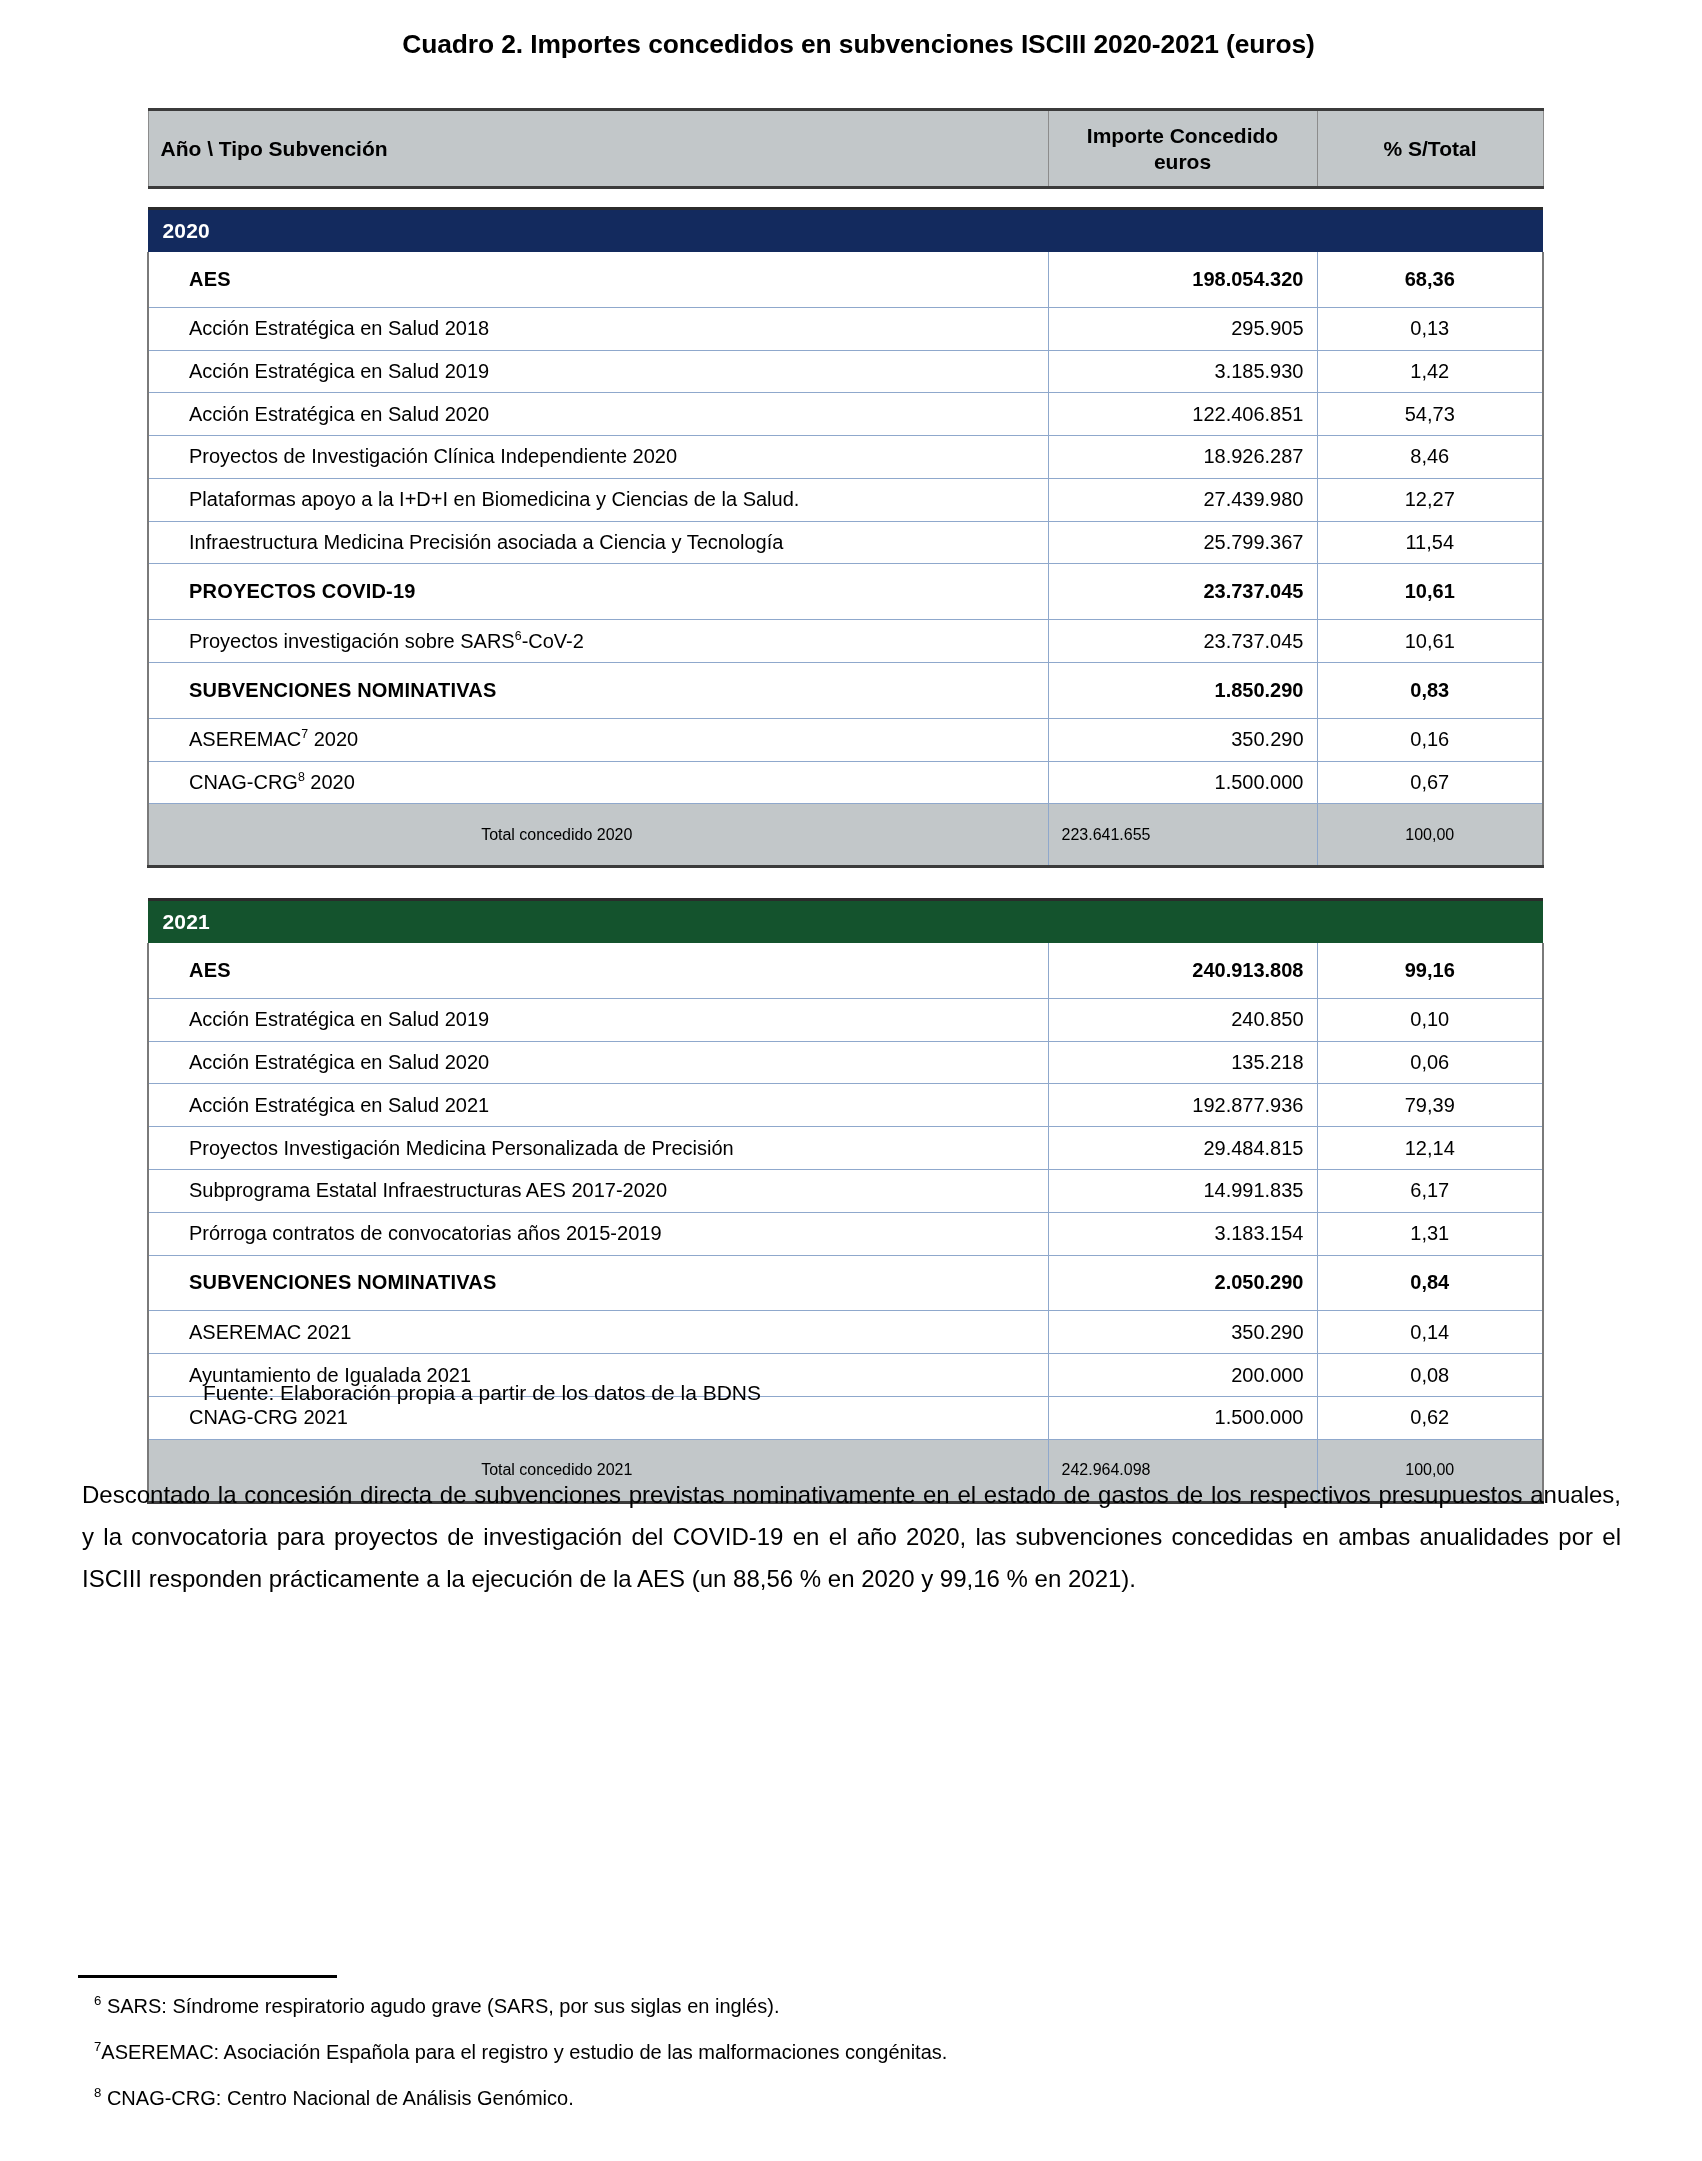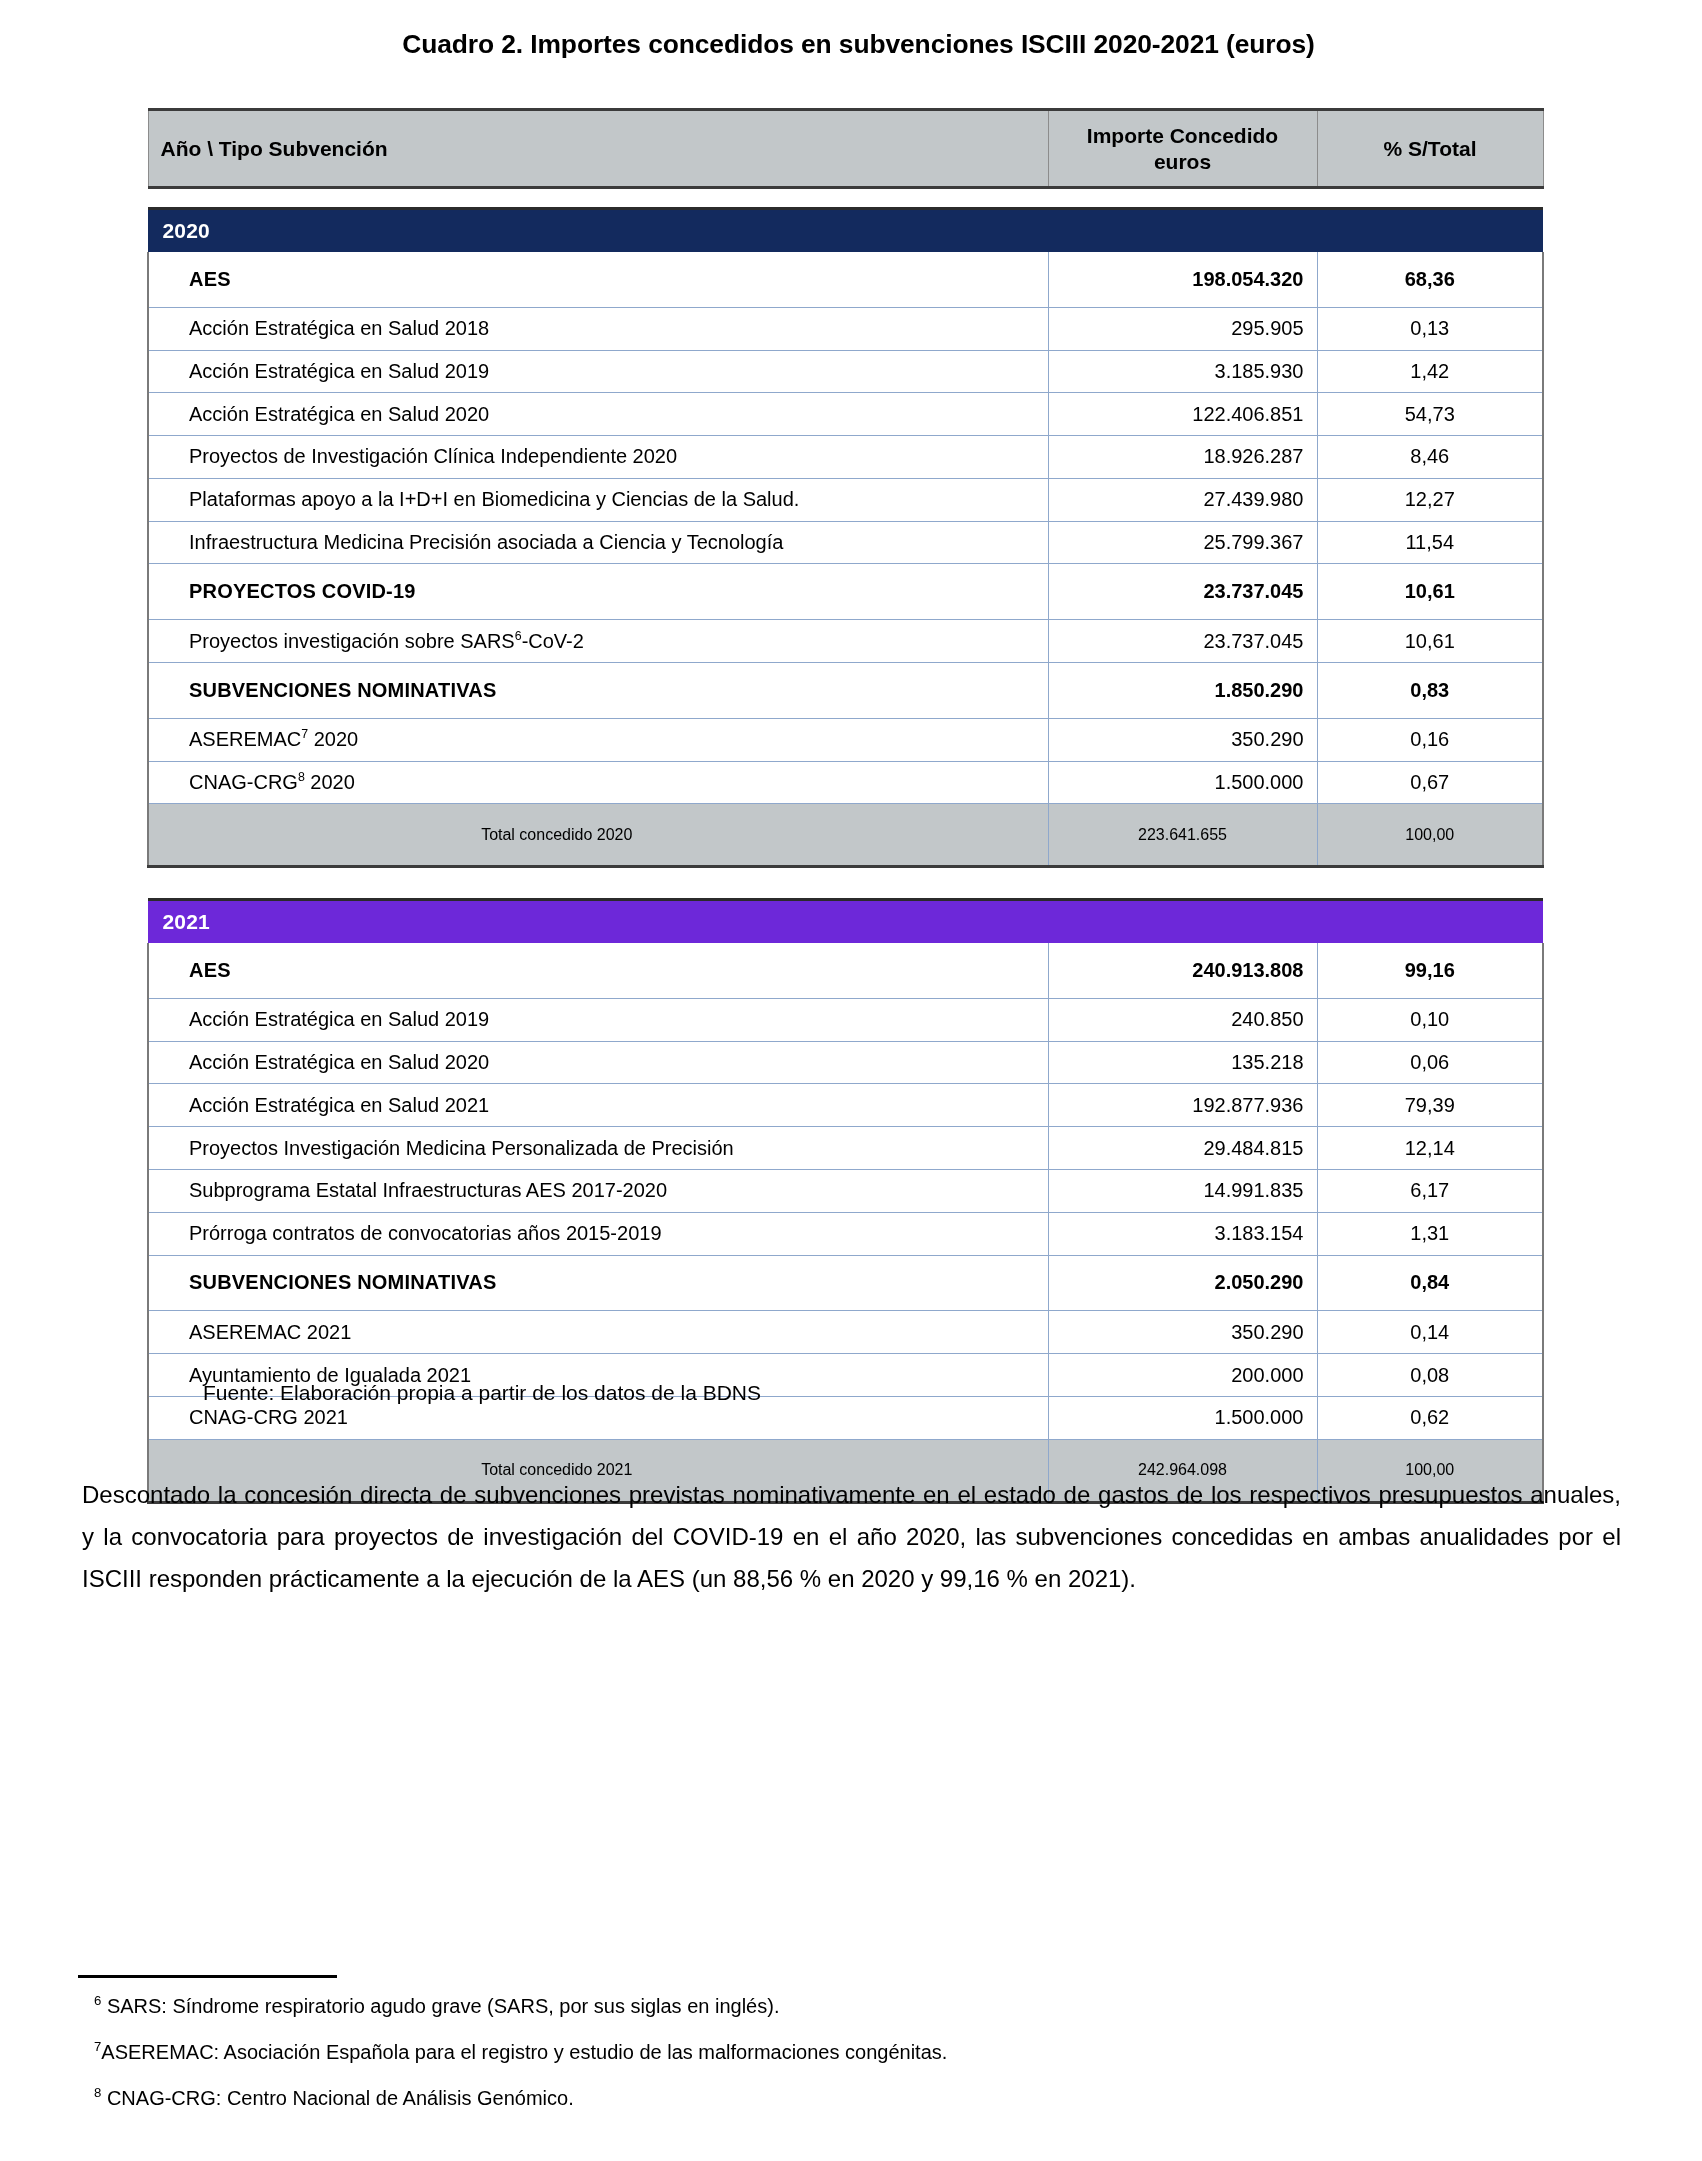--- a/index.html
+++ b/index.html
@@ -80,21 +80,21 @@
     height: 42px;
     padding: 0 0 0 14.4px;
     color: #ffffff;
     font-weight: bold;
     font-size: 21px;
     vertical-align: middle;
     border-top: 3.2px solid #2b2b2b;
     letter-spacing: 0.2px;
   }
   tr.year-row.y2020 td { background: #132a5e; }
-  tr.year-row.y2021 td { background: #6d28d9; }
+  tr.year-row.y2021 td { background: #14532d; }
 
   
   tr.data-row td {
     height: 37px;
     vertical-align: middle;
     padding: 2.4px 13px;
     border-bottom: 1.6px solid #8fa8cc;
     background: #ffffff;
     font-size: 20px;
   }
@@ -126,21 +126,21 @@
     border-bottom: 3.2px solid #3b3b3b;
     border-top: 1.6px solid #8fa8cc;
   }
   tr.total-row td.t-name {
     text-align: center;
     border-left: 2.4px solid #7a7a7a;
     border-right: 1.6px solid #8fa8cc;
     padding-right: 96px;
   }
   tr.total-row td.t-amount {
-    text-align: center;
+    text-align: left;
     border-right: 1.6px solid #8fa8cc;
   }
   tr.total-row td.t-pct {
     text-align: center;
     border-right: 2.4px solid #7a7a7a;
   }
 
   sup {
     font-size: 0.62em;
     vertical-align: super;

